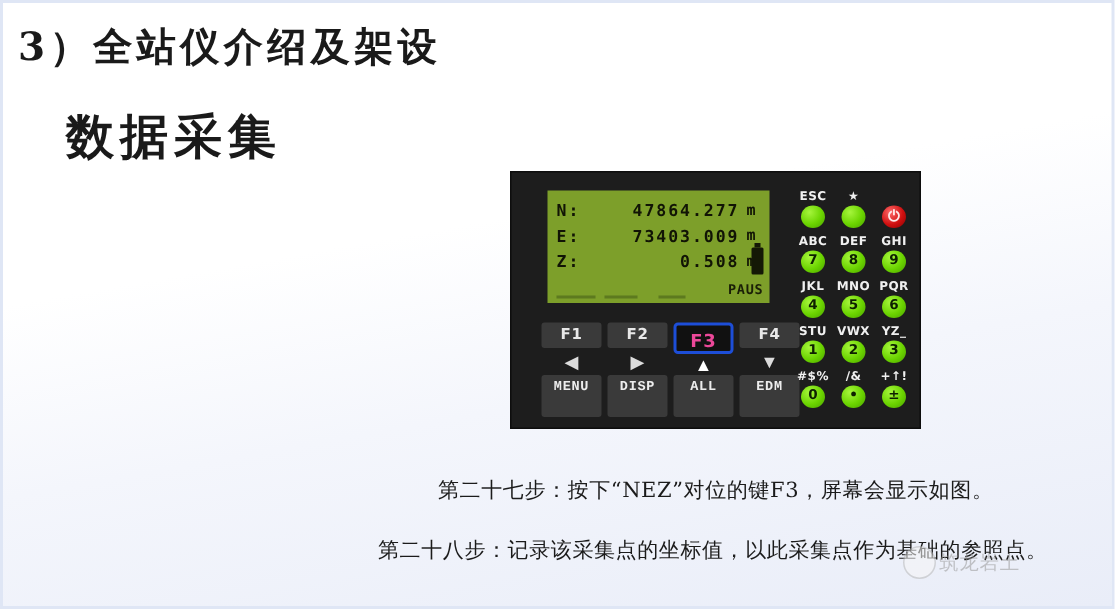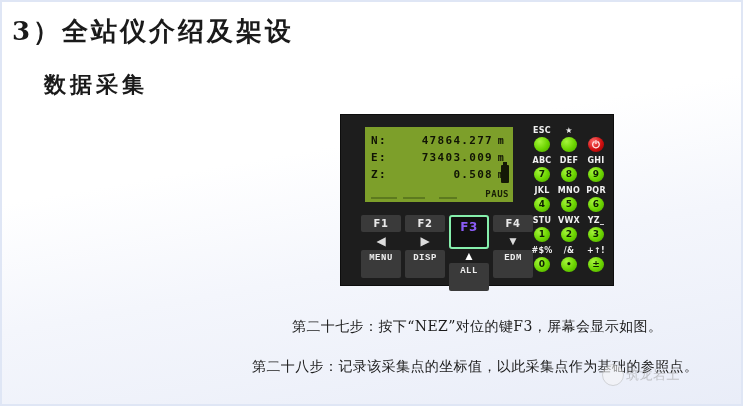--- a/index.html
+++ b/index.html
@@ -32,21 +32,21 @@
     font-weight: 700;
     color: #1a1a1a;
     letter-spacing: 3px;
     white-space: nowrap;
   }
   #title-sub {
     position: absolute;
     left: 42px;
     top: 68px;
     font-family: "DejaVu Serif", serif;
-    font-size: 22px;
+    font-size: 32px;
     font-weight: 700;
     color: #1a1a1a;
     letter-spacing: 4px;
     white-space: nowrap;
   }
 
   
   #instrument {
     position: absolute;
     left: 338px;
@@ -158,25 +158,25 @@
     background: #3a3a3a;
     color: #e8e8e8;
     font-family: "DejaVu Sans", sans-serif;
     font-size: 10px;
     font-weight: 700;
     border-radius: 2px;
     letter-spacing: 0.5px;
   }
   .fkey-col.active .fkey-top {
     background: #111111;
-    color: #8b5cf6;
+    color: #ec4899;
     font-size: 12px;
-    height: 34px;
+    height: 21px;
     line-height: 21px;
-    border: 2px solid #86efac;
+    border: 2px solid #1d4ed8;
     box-sizing: border-box;
     border-radius: 3px;
   }
   .fkey-arrow {
     height: 18px;
     line-height: 18px;
     color: #dcdcdc;
     font-size: 12px;
   }
   .fkey-col.active .fkey-arrow {

